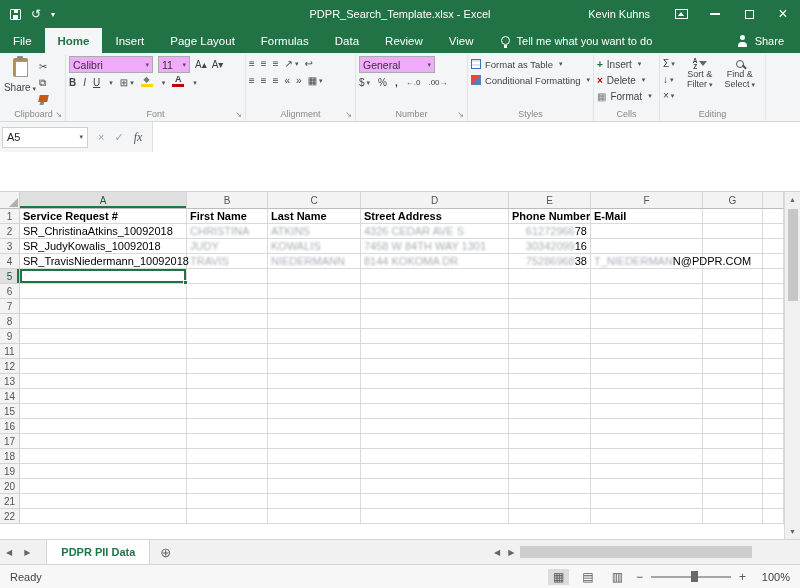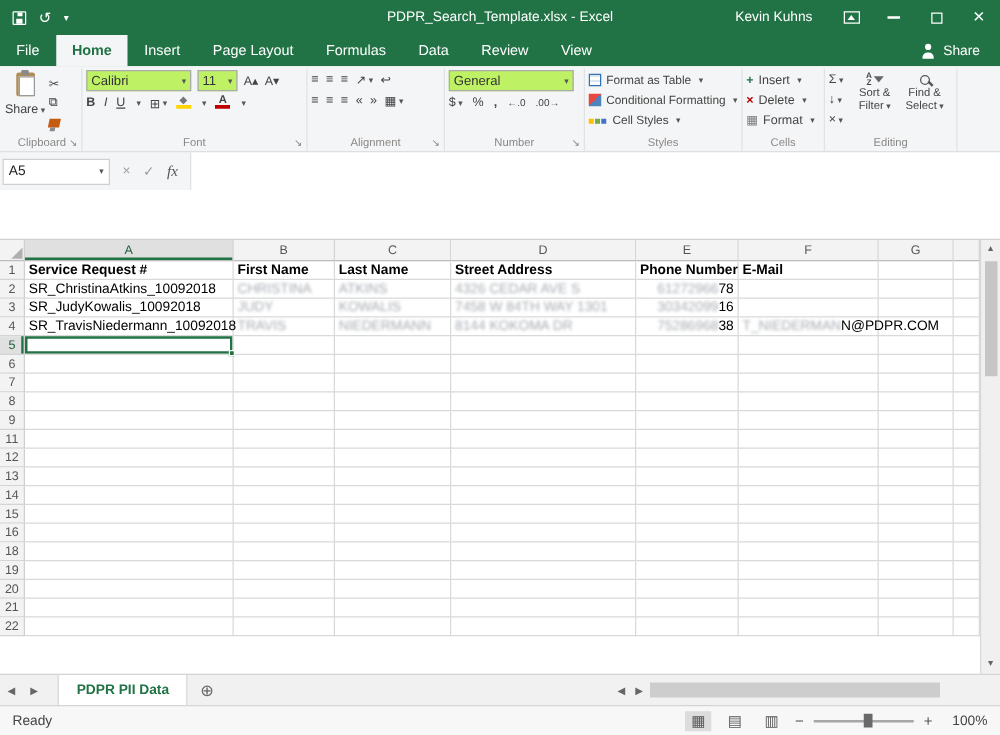--- a/index.html
+++ b/index.html
@@ -37,21 +37,21 @@
   .ic-person::after { content:''; position:absolute; bottom:0; left:1.5px; width:9px; height:5px; background:#fff; border-radius:4px 4px 0 0; }
 
   
   .ribbon { height:69px; background:#f4f5f6; border-bottom:1px solid #d5d7d9; display:flex; padding:2px 0 0 2px; }
   .rgroup { display:flex; flex-direction:column; border-right:1px solid #e0e2e4; padding:1px 3px 0 3px; }
   .gbody { flex:1; display:flex; }
   .glabel { height:13px; font-size:9px; color:#8a8886; text-align:center; position:relative; padding-top:1px; }
   .launcher { position:absolute; right:0; bottom:2px; font-size:8px; color:#8a8886; }
   .caret { font-size:7px; color:#555; margin-left:2px; }
   .mini { font-size:10px; color:#444; height:15px; display:flex; align-items:center; }
-  .combo { background:#bef264; border:1px solid #ababab; font-size:10.5px; color:#333; height:17px; display:flex; align-items:center; justify-content:space-between; padding:0 3px; }
+  .combo { background:#f0abfc; border:1px solid #ababab; font-size:10.5px; color:#333; height:17px; display:flex; align-items:center; justify-content:space-between; padding:0 3px; }
   .fr { display:flex; align-items:center; gap:5px; margin-bottom:2px; }
 
   .paste-btn { display:flex; flex-direction:column; align-items:center; width:30px; padding-top:2px; }
   .plabel { font-size:10px; color:#444; margin-top:3px; }
   .ic-clipboard { width:15px; height:19px; background:#b08d57; border-radius:2px; position:relative; }
   .ic-clipboard::before { content:''; position:absolute; left:2px; top:3px; width:11px; height:14px; background:#fff; border:1px solid #9a9a9a; }
   .ic-clipboard::after { content:''; position:absolute; left:4.5px; top:-2px; width:6px; height:4px; background:#8a8a8a; border-radius:1px; }
   .mini-col { display:flex; flex-direction:column; justify-content:flex-start; gap:1px; padding-top:3px; margin-left:4px; }
   .ic-painter { width:9px; height:7px; background:#c55a11; transform:skewX(-12deg); position:relative; display:inline-block; }
   .ic-painter::after { content:''; position:absolute; left:2px; bottom:-3px; width:4px; height:3px; background:#8a8a8a; }
@@ -158,20 +158,24 @@
   <div class="tabs-container">
       <div class="rtab">File</div>
       <div class="rtab active">Home</div>
       <div class="rtab">Insert</div>
       <div class="rtab">Page Layout</div>
       <div class="rtab">Formulas</div>
       <div class="rtab">Data</div>
       <div class="rtab">Review</div>
       <div class="rtab">View</div>
     </div>
+  <div class="tellme">
+    <span class="ic-bulb"></span>
+    <span>Tell me what you want to do</span>
+  </div>
   <div class="share">
     <span class="ic-person"></span>
     <span>Share</span>
   </div>
 </div>
 
 <div class="ribbon">
 
   <div class="rgroup" style="width:64px">
     <div class="gbody">
@@ -251,21 +255,21 @@
             <span class="caret">▾</span>
           </span>
       </div>
     </div>
     <div class="glabel"><span>Alignment</span><span class="launcher">↘</span></div>
   </div>
 
   <div class="rgroup" style="width:112px">
     <div class="gbody" style="flex-direction:column;">
       <div class="fr">
-        <div class="combo" style="width:100px">
+        <div class="combo" style="width:76px">
             <span>General</span>
             <span class="caret">▾</span>
           </div>
       </div>
       <div class="fr" style="gap:8px">
         <span class="mini">
             <span>$</span>
             <span class="caret">▾</span>
           </span>
         <span class="mini">%</span>
@@ -280,25 +284,20 @@
   <div class="rgroup" style="width:126px">
     <div class="gbody" style="flex-direction:column; justify-content:flex-start;">
       <div class="style-row">
         <span class="ic-table"></span>
         <span>Format as Table</span>
         <span class="caret">▾</span>
       </div>
       <div class="style-row">
         <span class="ic-cf"></span>
         <span>Conditional Formatting</span>
-        <span class="caret">▾</span>
-      </div>
-      <div class="style-row">
-        <span class="ic-cellstyles"><span style="background:#ffc000"></span><span style="background:#70ad47"></span><span style="background:#4472c4"></span></span>
-        <span>Cell Styles</span>
         <span class="caret">▾</span>
       </div>
     </div>
     <div class="glabel"><span>Styles</span></div>
   </div>
 
   <div class="rgroup" style="width:66px">
     <div class="gbody" style="flex-direction:column; justify-content:flex-start;">
       <div class="cells-row">
           <span class="g-green">+</span>
@@ -580,20 +579,31 @@
         <div class="cell" style="width: 167px;"></div>
         <div class="cell" style="width: 81px;"></div>
         <div class="cell" style="width: 93px;"></div>
         <div class="cell" style="width: 148px;"></div>
         <div class="cell" style="width: 82px;"></div>
         <div class="cell" style="width: 112px;"></div>
         <div class="cell" style="width: 60px;"></div>
         <div class="cell" style="width: 21px;"></div>
       </div>
       <div class="grow">
+        <div class="rowh">17</div>
+        <div class="cell" style="width: 167px;"></div>
+        <div class="cell" style="width: 81px;"></div>
+        <div class="cell" style="width: 93px;"></div>
+        <div class="cell" style="width: 148px;"></div>
+        <div class="cell" style="width: 82px;"></div>
+        <div class="cell" style="width: 112px;"></div>
+        <div class="cell" style="width: 60px;"></div>
+        <div class="cell" style="width: 21px;"></div>
+      </div>
+      <div class="grow">
         <div class="rowh">18</div>
         <div class="cell" style="width: 167px;"></div>
         <div class="cell" style="width: 81px;"></div>
         <div class="cell" style="width: 93px;"></div>
         <div class="cell" style="width: 148px;"></div>
         <div class="cell" style="width: 82px;"></div>
         <div class="cell" style="width: 112px;"></div>
         <div class="cell" style="width: 60px;"></div>
         <div class="cell" style="width: 21px;"></div>
       </div>

